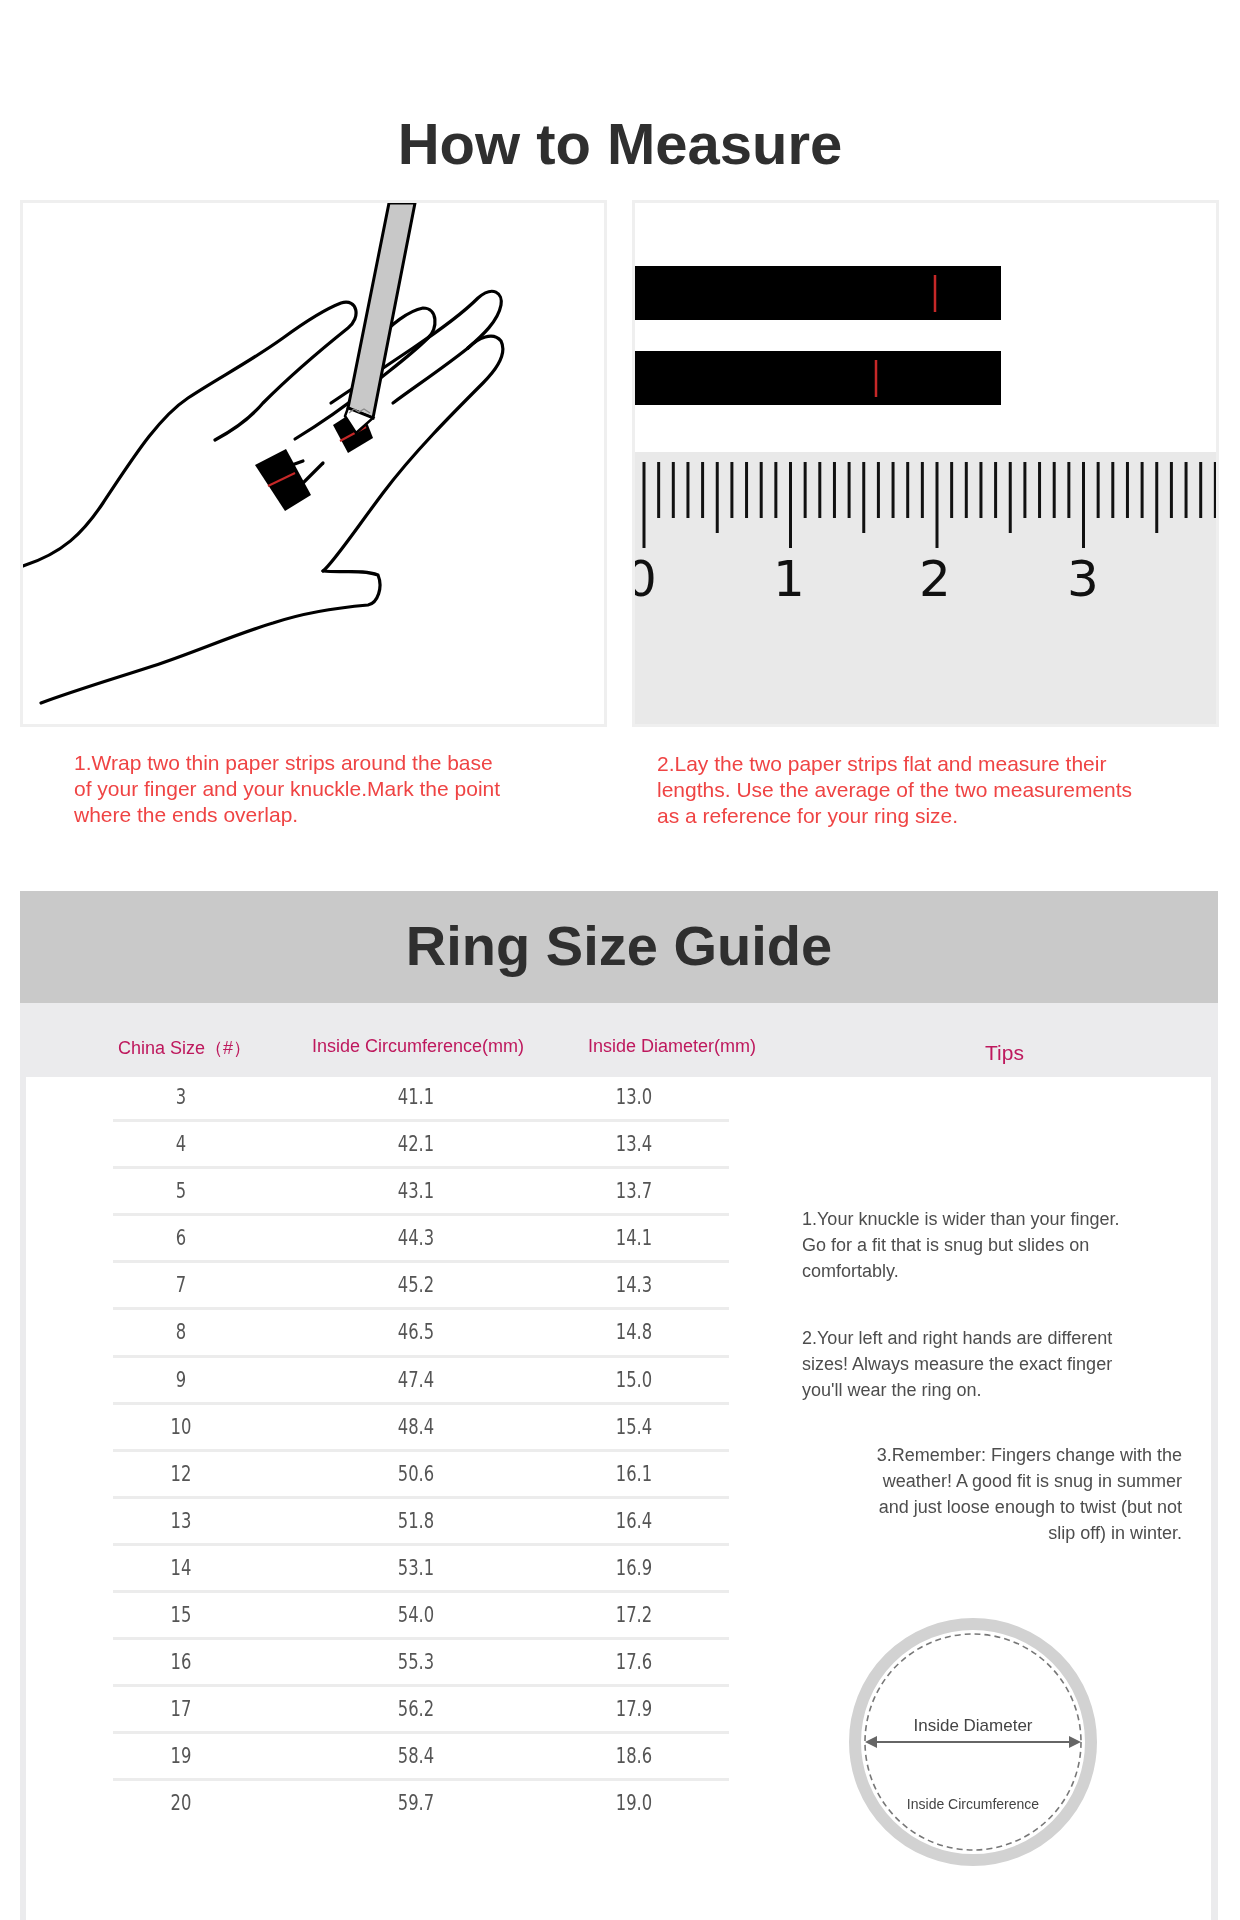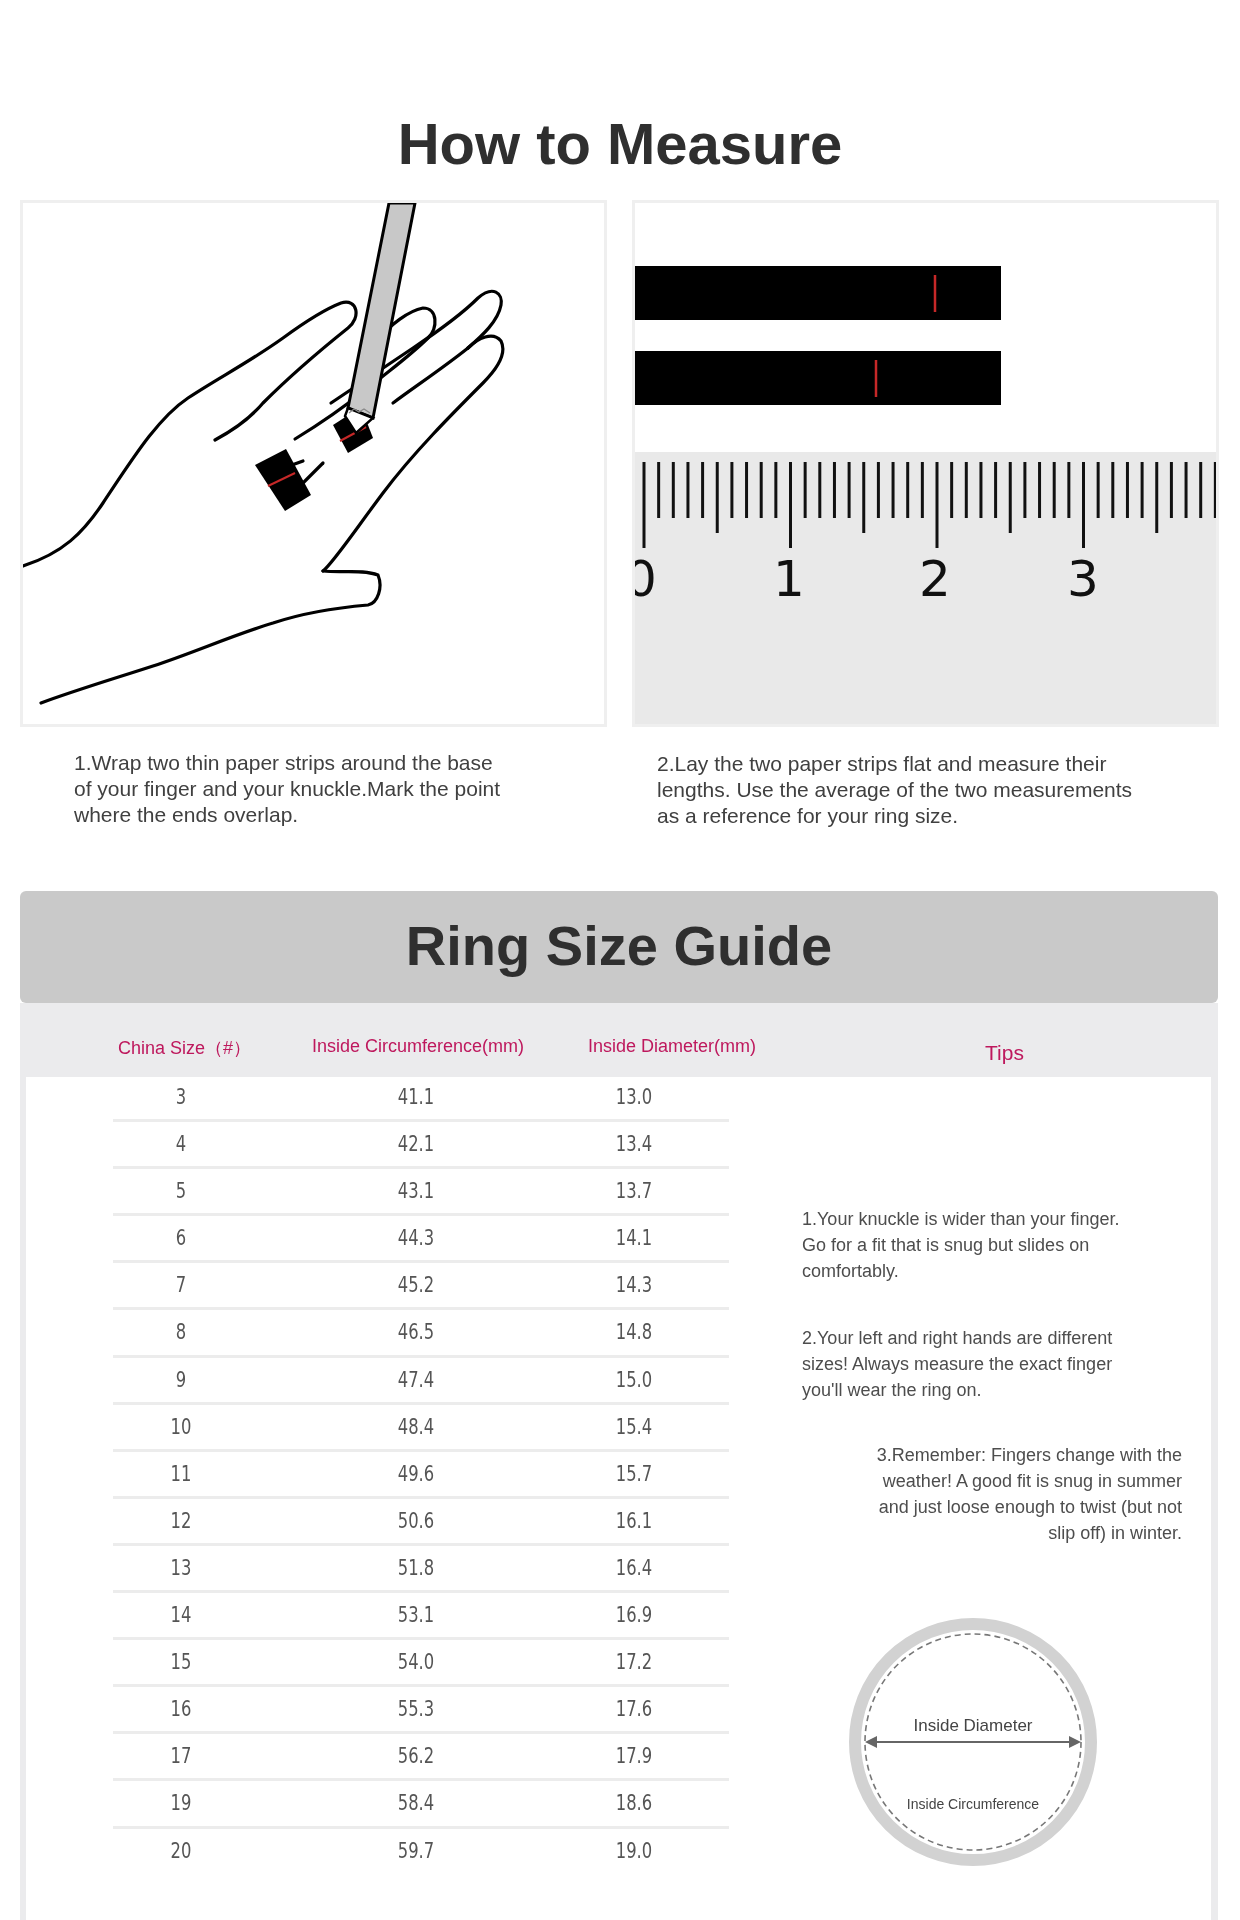--- a/index.html
+++ b/index.html
@@ -13,29 +13,28 @@
 
   .panel {
     position: absolute; top: 200px; height: 527px; background: #fff;
     border: 3px solid #efefef; overflow: hidden;
   }
   .panel-left { left: 20px; width: 587px; }
   .panel-right { left: 632px; width: 587px; }
   .panel svg { position: absolute; left: 0; top: 0; }
 
   .caption {
-    position: absolute; font-size: 21px; line-height: 26px; color: #404040; white-space: pre-line;
+    position: absolute; font-size: 21px; line-height: 26px; color: #ef4444; white-space: pre-line;
   }
   .caption-1 { left: 74px; top: 750px; width: 520px; }
   .caption-2 { left: 657px; top: 751px; width: 570px; }
 
   .guide-band {
     position: absolute; left: 20px; top: 891px; width: 1198px; height: 112px;
     background: #c9c9c9;
-    border-radius: 6px;
   }
   .guide-title {
     position: absolute; left: 0; top: 22px; width: 1198px; text-align: center;
     font-size: 56px; font-weight: bold; color: #2f2f2f;
   }
   .guide-body {
     position: absolute; left: 20px; top: 1003px; width: 1198px; height: 917px;
     background: #ebebed;
   }
   .table-head {
@@ -219,25 +218,20 @@
       <span class="cell c-size">9</span>
       <span class="cell c-circ">47.4</span>
       <span class="cell c-diam">15.0</span>
     </div>
     <div class="row">
       <span class="cell c-size">10</span>
       <span class="cell c-circ">48.4</span>
       <span class="cell c-diam">15.4</span>
     </div>
     <div class="row">
-      <span class="cell c-size">11</span>
-      <span class="cell c-circ">49.6</span>
-      <span class="cell c-diam">15.7</span>
-    </div>
-    <div class="row">
       <span class="cell c-size">12</span>
       <span class="cell c-circ">50.6</span>
       <span class="cell c-diam">16.1</span>
     </div>
     <div class="row">
       <span class="cell c-size">13</span>
       <span class="cell c-circ">51.8</span>
       <span class="cell c-diam">16.4</span>
     </div>
     <div class="row">

